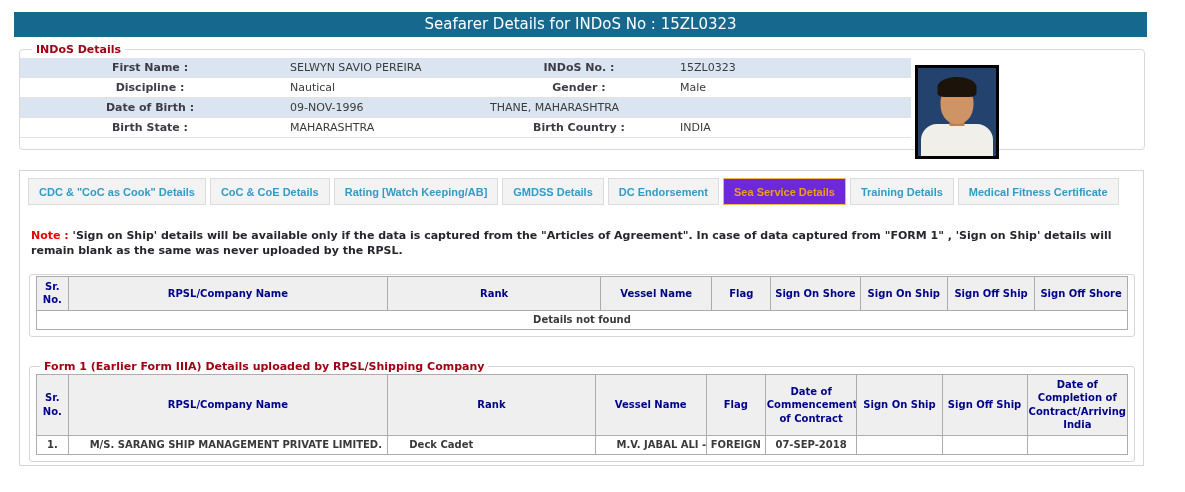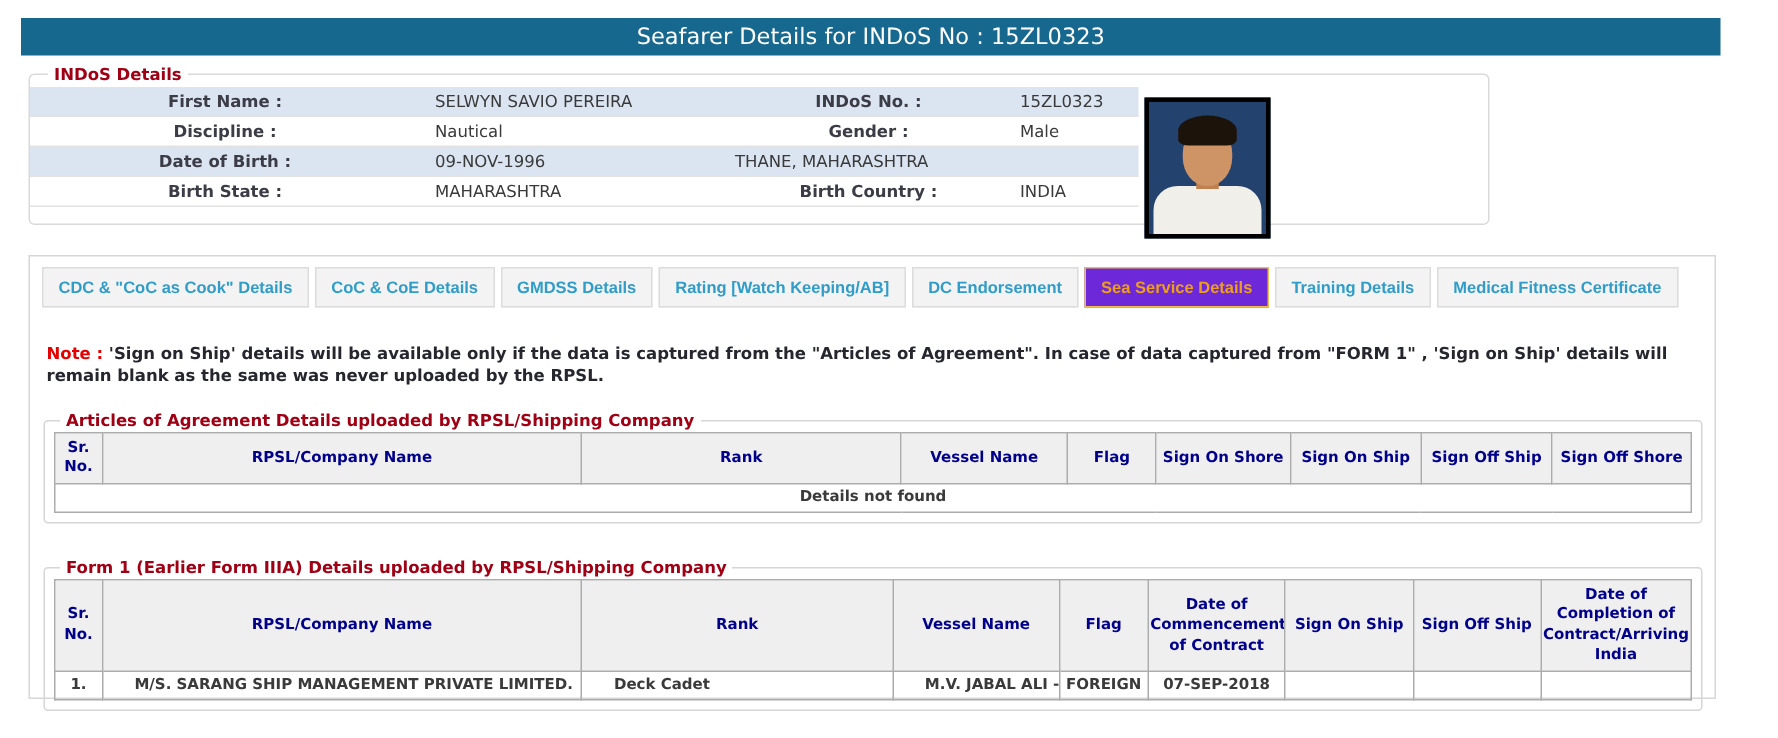--- a/index.html
+++ b/index.html
@@ -18,21 +18,21 @@
   }
 
   
   fieldset.box {
     border:1px solid #d9d9d9; border-radius:4px; margin:0; padding:0 0 6px 0;
   }
   fieldset.box > legend {
     font-size:11px; font-weight:bold; color:#a00014; margin-left:12px; padding:0 4px;
   }
   .indos-fieldset {
-    position:absolute; left:19px; top:43px; width:974px; height:107px;
+    position:absolute; left:19px; top:43px; width:1126px; height:107px;
   }
   .indos-rows { margin:2px 233px 0 0; }
   .indos-row {
     display:grid; grid-template-columns:268px 200px 190px 1fr;
     height:20px; line-height:19px; font-size:11px;
     border-bottom:1px solid #e2e2e2;
   }
   .indos-row.alt { background:#dbe5f1; }
   .indos-row .lbl { font-weight:bold; color:#3c3c46; text-align:center; padding-right:8px; white-space:nowrap; }
   .indos-row .val { color:#3a3a3a; text-align:left; padding-left:2px; white-space:nowrap; }
@@ -129,35 +129,34 @@
     <div class="neck"></div>
     <div class="face"></div>
     <div class="hair"></div>
   </div>
 </fieldset>
 
 <div class="tab-panel">
   <div class="tab-bar">
       <div class="tab">CDC &amp; "CoC as Cook" Details</div>
       <div class="tab">CoC &amp; CoE Details</div>
+      <div class="tab">Rating [Watch Keeping/AB]</div>
       <div class="tab">GMDSS Details</div>
-      <div class="tab">Rating [Watch Keeping/AB]</div>
       <div class="tab">DC Endorsement</div>
       <div class="tab active">Sea Service Details</div>
       <div class="tab">Training Details</div>
       <div class="tab">Medical Fitness Certificate</div>
     </div>
 
   <p class="note">
     <span class="note-label">Note :</span>
     <span>'Sign on Ship' details will be available only if the data is captured from the "Articles of Agreement". In case of data captured from "FORM 1" , 'Sign on Ship' details will remain blank as the same was never uploaded by the RPSL.</span>
   </p>
 
   <fieldset class="table-fieldset">
-    <legend>Articles of Agreement Details uploaded by RPSL/Shipping Company</legend>
     <table class="svc-table articles" id="articles-table">
         <colgroup>
           <col style="width: 2.9%;">
           <col style="width: 29.3%;">
           <col style="width: 19.5%;">
           <col style="width: 10.2%;">
           <col style="width: 5.4%;">
           <col style="width: 8.2%;">
           <col style="width: 8%;">
           <col style="width: 8%;">

